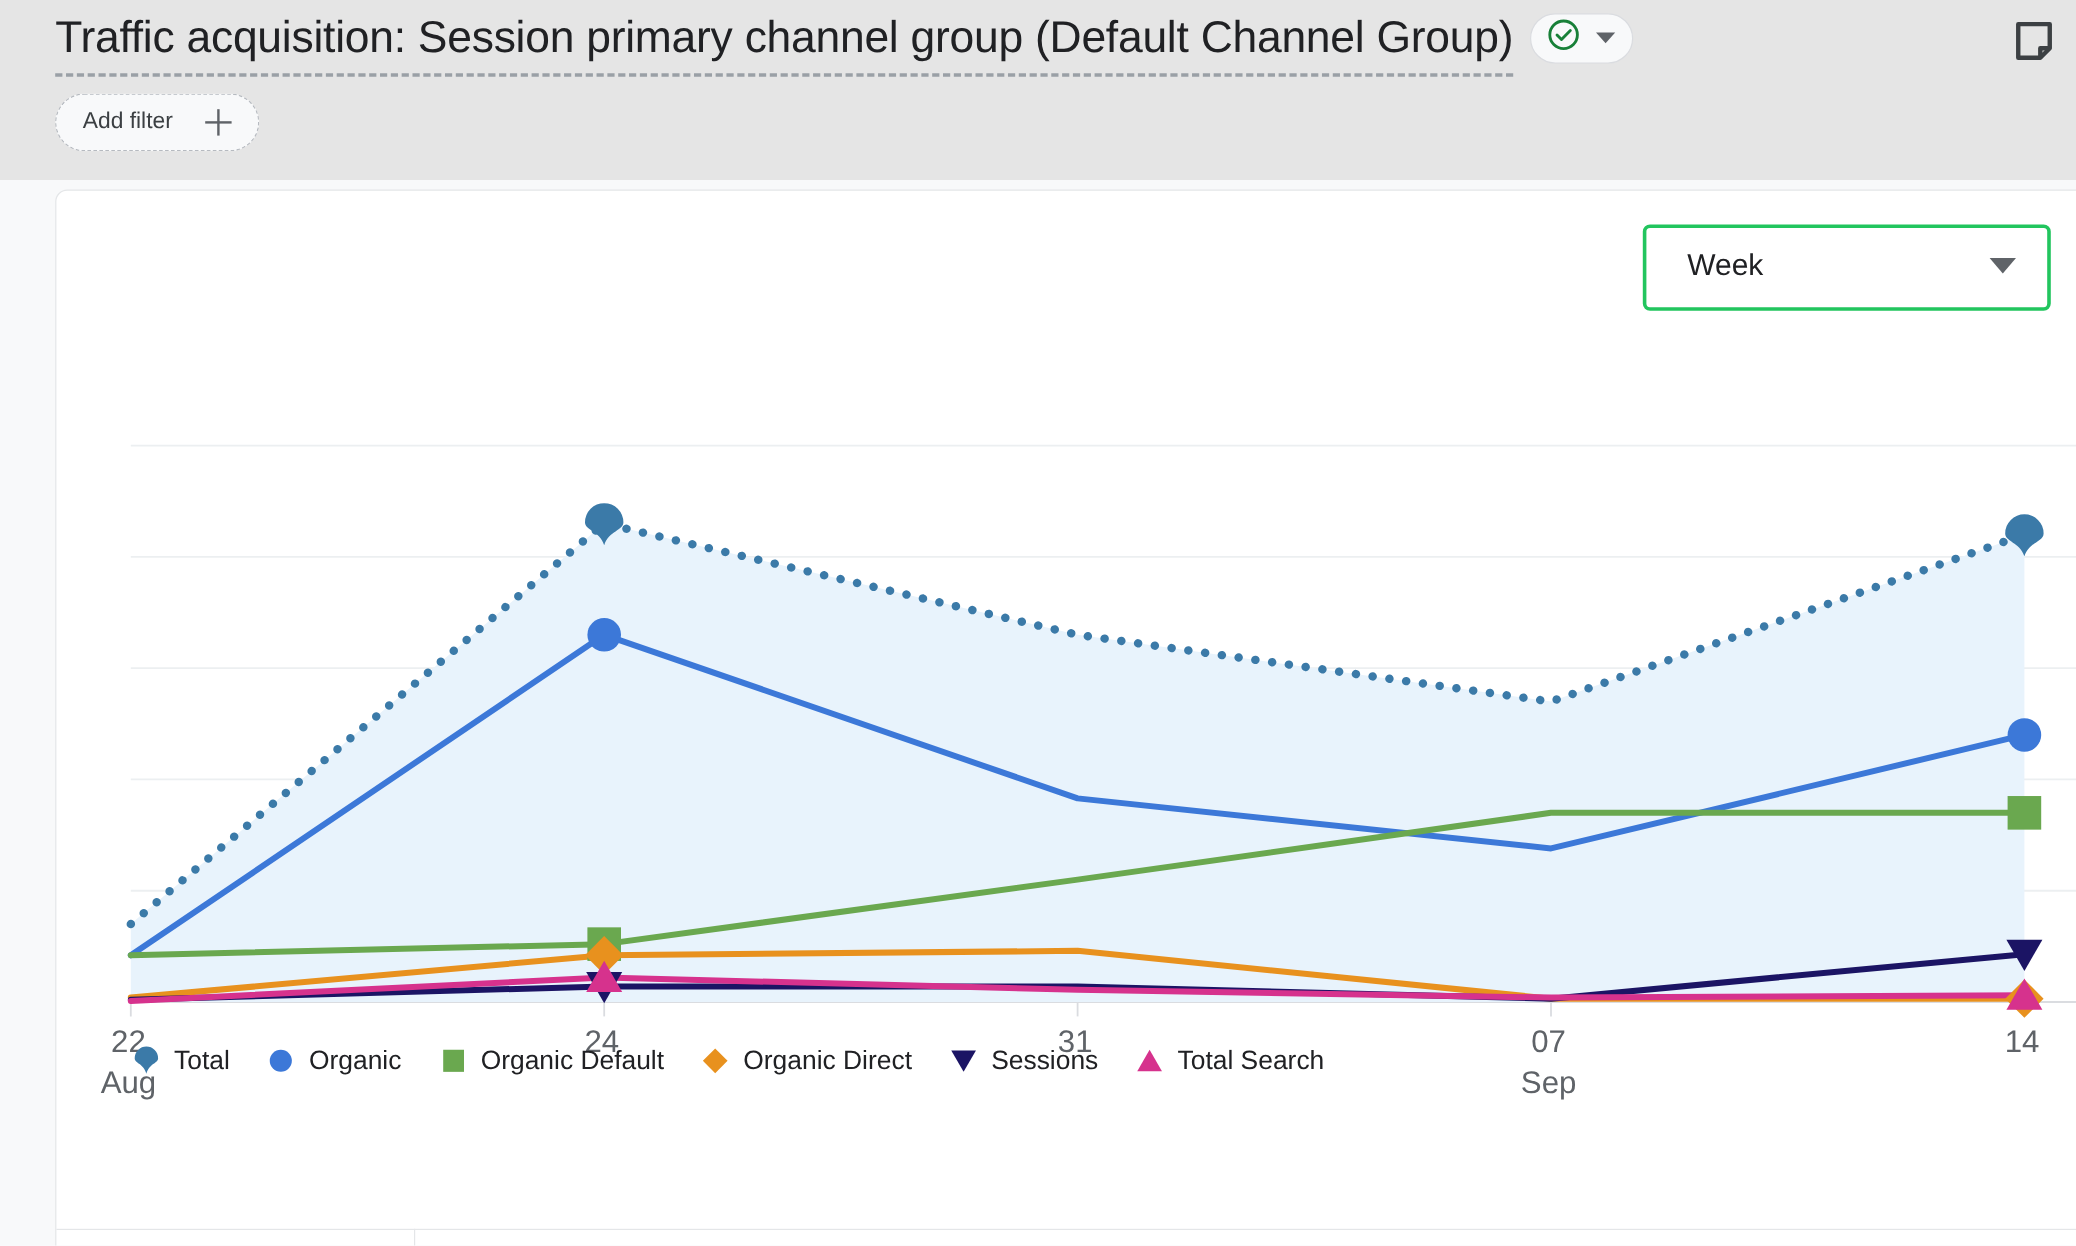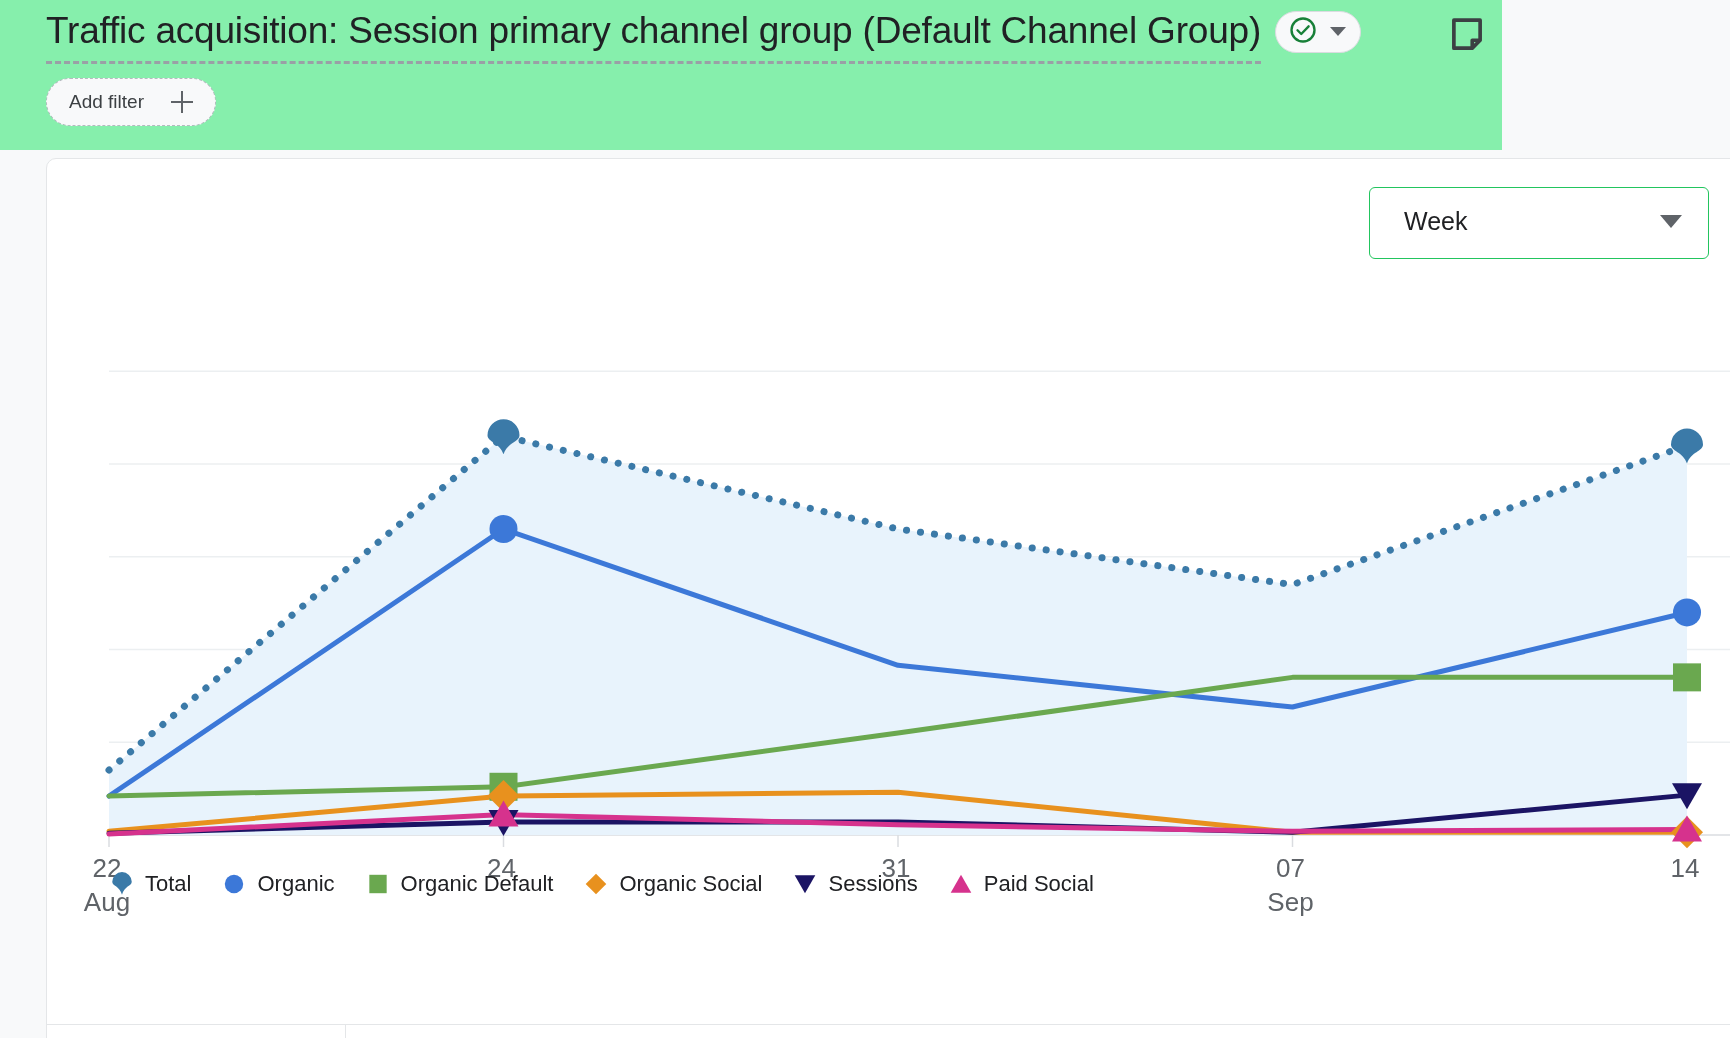--- a/index.html
+++ b/index.html
@@ -6,21 +6,21 @@
   html, body {
     margin: 0; padding: 0;
     width: 1730px; height: 1038px;
     background: #f8f9fa;
     font-family: "Liberation Sans", sans-serif;
     overflow: hidden;
   }
   #root { position: relative; width: 1730px; height: 1038px; background: #f8f9fa; }
 
   
-  .header { position: absolute; left: 0; top: 0; width: 1502px; height: 150px; background: #86efac; text-decoration: underline; }
+  .header { position: absolute; left: 0; top: 0; width: 1730px; height: 150px; background: #e5e5e5; text-decoration: underline; }
   .title-row { position: absolute; left: 46px; top: 10px; display: flex; align-items: center; gap: 14px; }
   .page-title {
     font-size: 37px; color: #202124; letter-spacing: -0.2px; white-space: nowrap;
     border-bottom: 3px dashed #9aa0a6; padding-bottom: 8px; line-height: 1.15;
   }
   .status-pill {
     display: flex; align-items: center; gap: 12px;
     height: 42px; padding: 0 14px 0 12px; margin-bottom: 10px;
     border: 1px solid #dadce0; border-radius: 21px; background: #f8f9fa;
   }
@@ -43,21 +43,21 @@
   .card {
     position: absolute; left: 46px; top: 158px; width: 1700px; height: 900px;
     background: #fff; border: 1px solid #e4e6e8; border-radius: 10px;
   }
   .card-title {
     position: absolute; left: 58px; top: 44px;
     font-size: 23px; color: #3c4043; white-space: nowrap;
   }
   .granularity {
     position: absolute; left: 1322px; top: 28px; width: 340px; height: 72px;
-    border: 1px solid #22c55e; border-radius: 6px; background: #fff;
+    border: 3px solid #22c55e; border-radius: 6px; background: #fff;
     display: flex; align-items: center; justify-content: space-between;
     padding: 0 26px 4px 34px; cursor: pointer;
   }
   .granularity .gv { font-size: 25px; color: #202124; }
   .tri-down { width: 0; height: 0; border-left: 11px solid transparent; border-right: 11px solid transparent; border-top: 13px solid #5f6368; }
 
   .chart-wrap { position: absolute; left: 0; top: 104px; width: 1700px; height: 700px; }
   .legend {
     position: absolute; left: 62px; top: 712px;
     display: flex; align-items: flex-start; gap: 0px;
@@ -178,32 +178,32 @@
         <div class="legend-item">
           <svg viewBox="0 0 24 24" class="lg-mark">
             <rect x="4" y="3.5" width="16" height="17" fill="#6aa84f"></rect>
           </svg>
           <span class="legend-label">Organic Default</span>
         </div>
         <div class="legend-item">
           <svg viewBox="0 0 24 24" class="lg-mark">
             <polygon points="12,2.5 21.5,12 12,21.5 2.5,12" fill="#e8911e"></polygon>
           </svg>
-          <span class="legend-label">Organic Social</span>
+          <span class="legend-label">Organic Direct</span>
         </div>
         <div class="legend-item">
           <svg viewBox="0 0 24 24" class="lg-mark">
             <polygon points="12,20.5 21.5,4 2.5,4" fill="#1b1464"></polygon>
           </svg>
           <span class="legend-label">Sessions</span>
         </div>
         <div class="legend-item">
           <svg viewBox="0 0 24 24" class="lg-mark">
             <polygon points="12,3.5 21.5,20 2.5,20" fill="#d6328d"></polygon>
           </svg>
-          <span class="legend-label">Paid Social</span>
+          <span class="legend-label">Total Search</span>
         </div>
       </div>
 
     <div class="card-divider"></div>
     <div class="col-sep"></div>
   </div>
 </div>
 
 </body></html>

